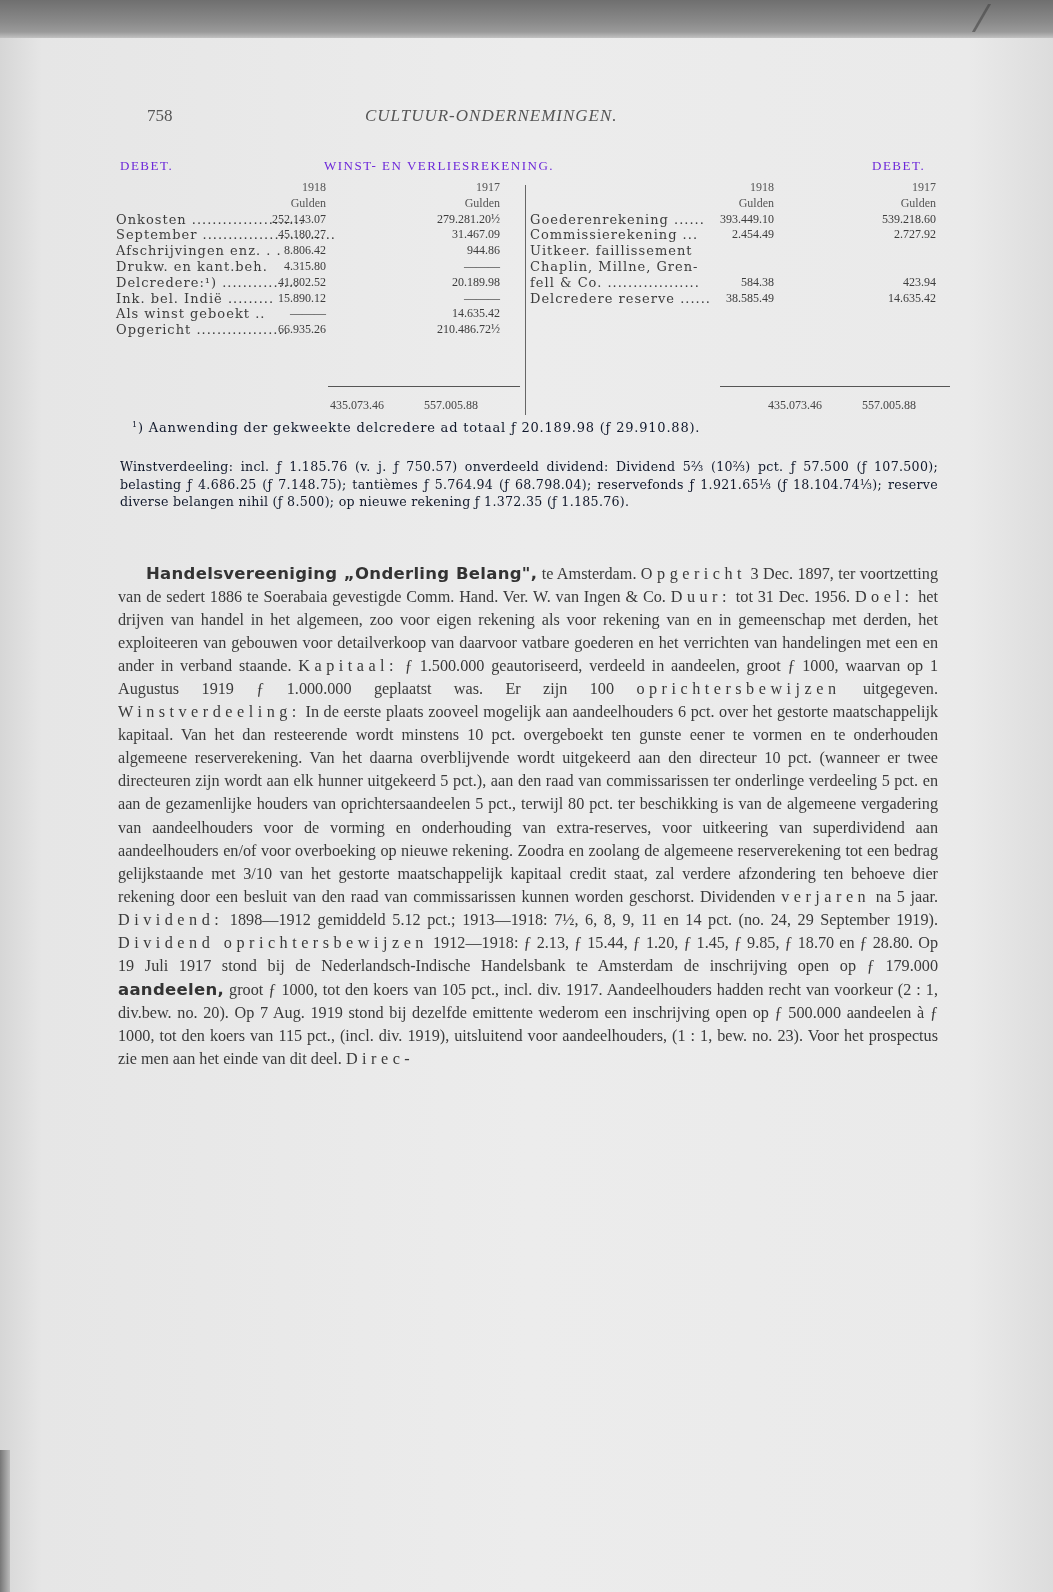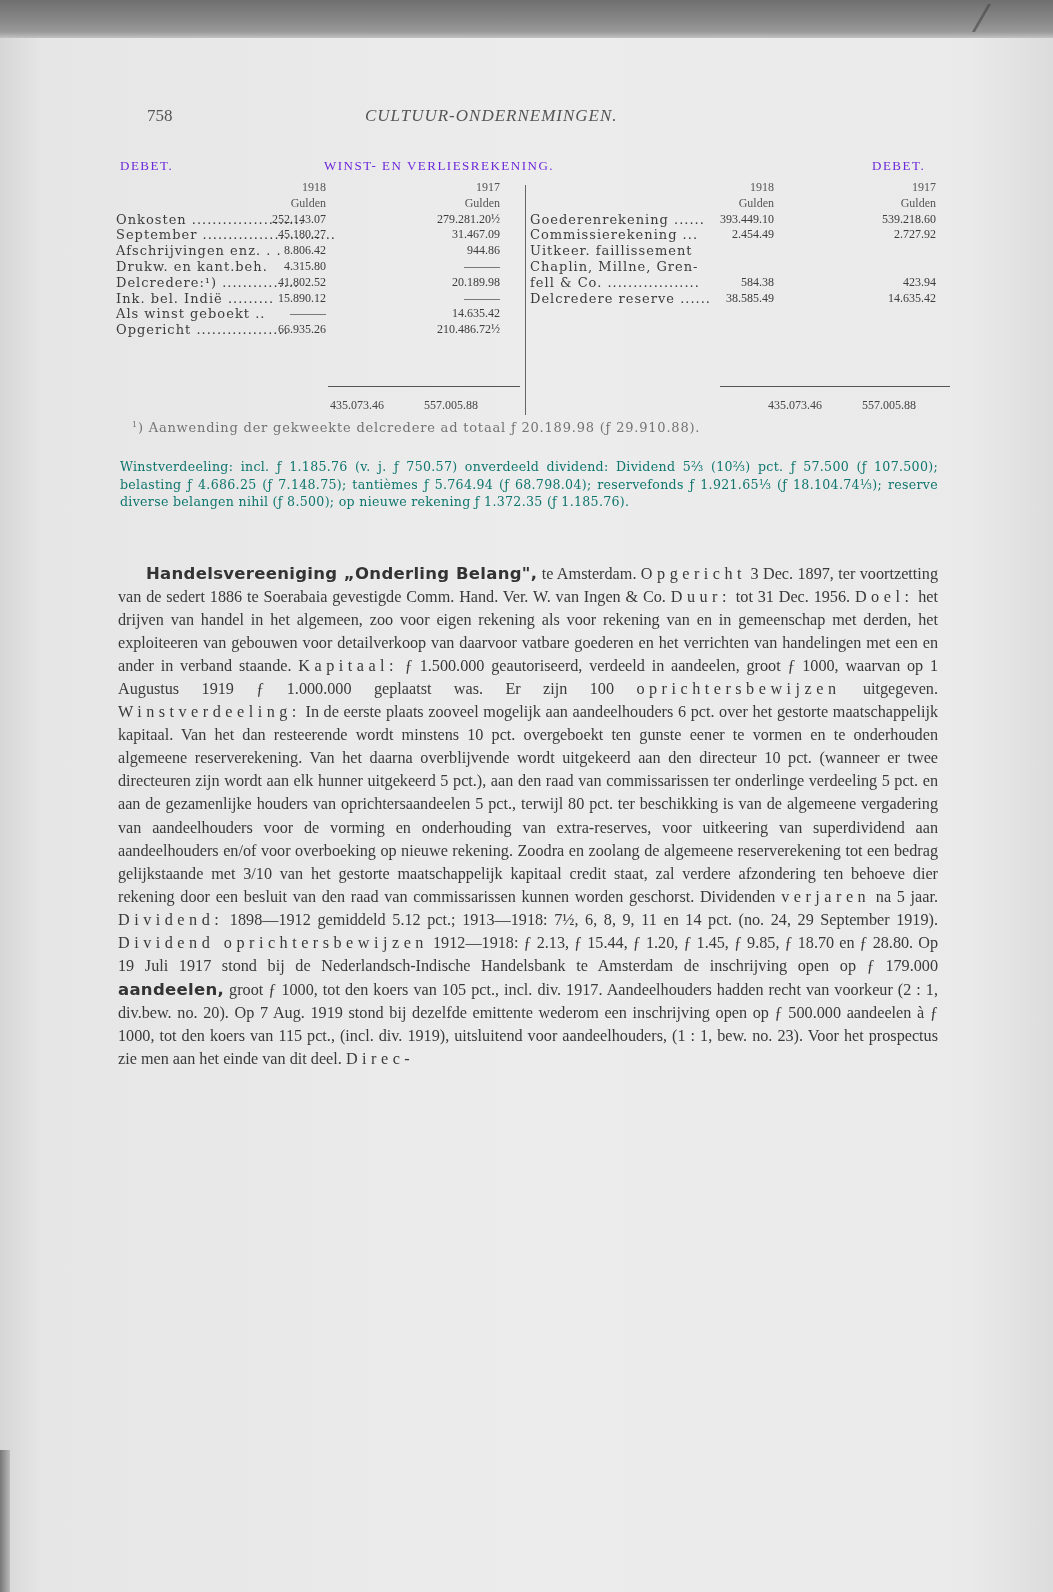--- a/index.html
+++ b/index.html
@@ -46,24 +46,24 @@
   .credit-table .v2 { right: 14px; width: 110px; }
   .hdr { text-align: right; color: #555; }
 
   .vline { position: absolute; left: 525px; top: 185px; width: 1px; height: 230px; background: #666; }
   .sumline { position: absolute; height: 1px; background: #555; top: 386px; }
   .sum-debit { left: 328px; width: 192px; }
   .sum-credit { left: 720px; width: 230px; }
   .totals { position: absolute; top: 398px; font-size: 12px; font-family: "Liberation Serif", serif; color: #444; }
   .totals span { position: absolute; white-space: nowrap; }
 
-  .footnote { position: absolute; top: 420px; left: 132px; font-size: 13px; color: #737373; letter-spacing: .8px; white-space: nowrap; }
+  .footnote { position: absolute; top: 420px; left: 132px; font-size: 13px; color: #0f172a; letter-spacing: .8px; white-space: nowrap; }
   .footnote sup { font-size: 8px; }
 
-  .para-small { position: absolute; left: 120px; top: 458px; width: 818px; font-size: 12.6px; line-height: 17.5px; color: #0f766e; text-align: justify; letter-spacing: .3px; }
+  .para-small { position: absolute; left: 120px; top: 458px; width: 818px; font-size: 12.6px; line-height: 17.5px; color: #0f172a; text-align: justify; letter-spacing: .3px; }
   .para-small p { margin: 0; }
 
   .main-text { position: absolute; left: 118px; top: 562px; width: 820px; font-size: 16.2px; line-height: 23.05px; color: #3a3a3a; text-align: justify; font-family: "Liberation Serif", serif; }
   .main-text p { margin: 0; text-indent: 28px; }
   .bold-sans { font-family: "DejaVu Sans", "Liberation Sans", sans-serif; font-weight: bold; color: #333; font-size: 16.5px; letter-spacing: .3px; }
   .spaced { letter-spacing: 4.5px; }
 </style>
 </head>
 <body>
 

